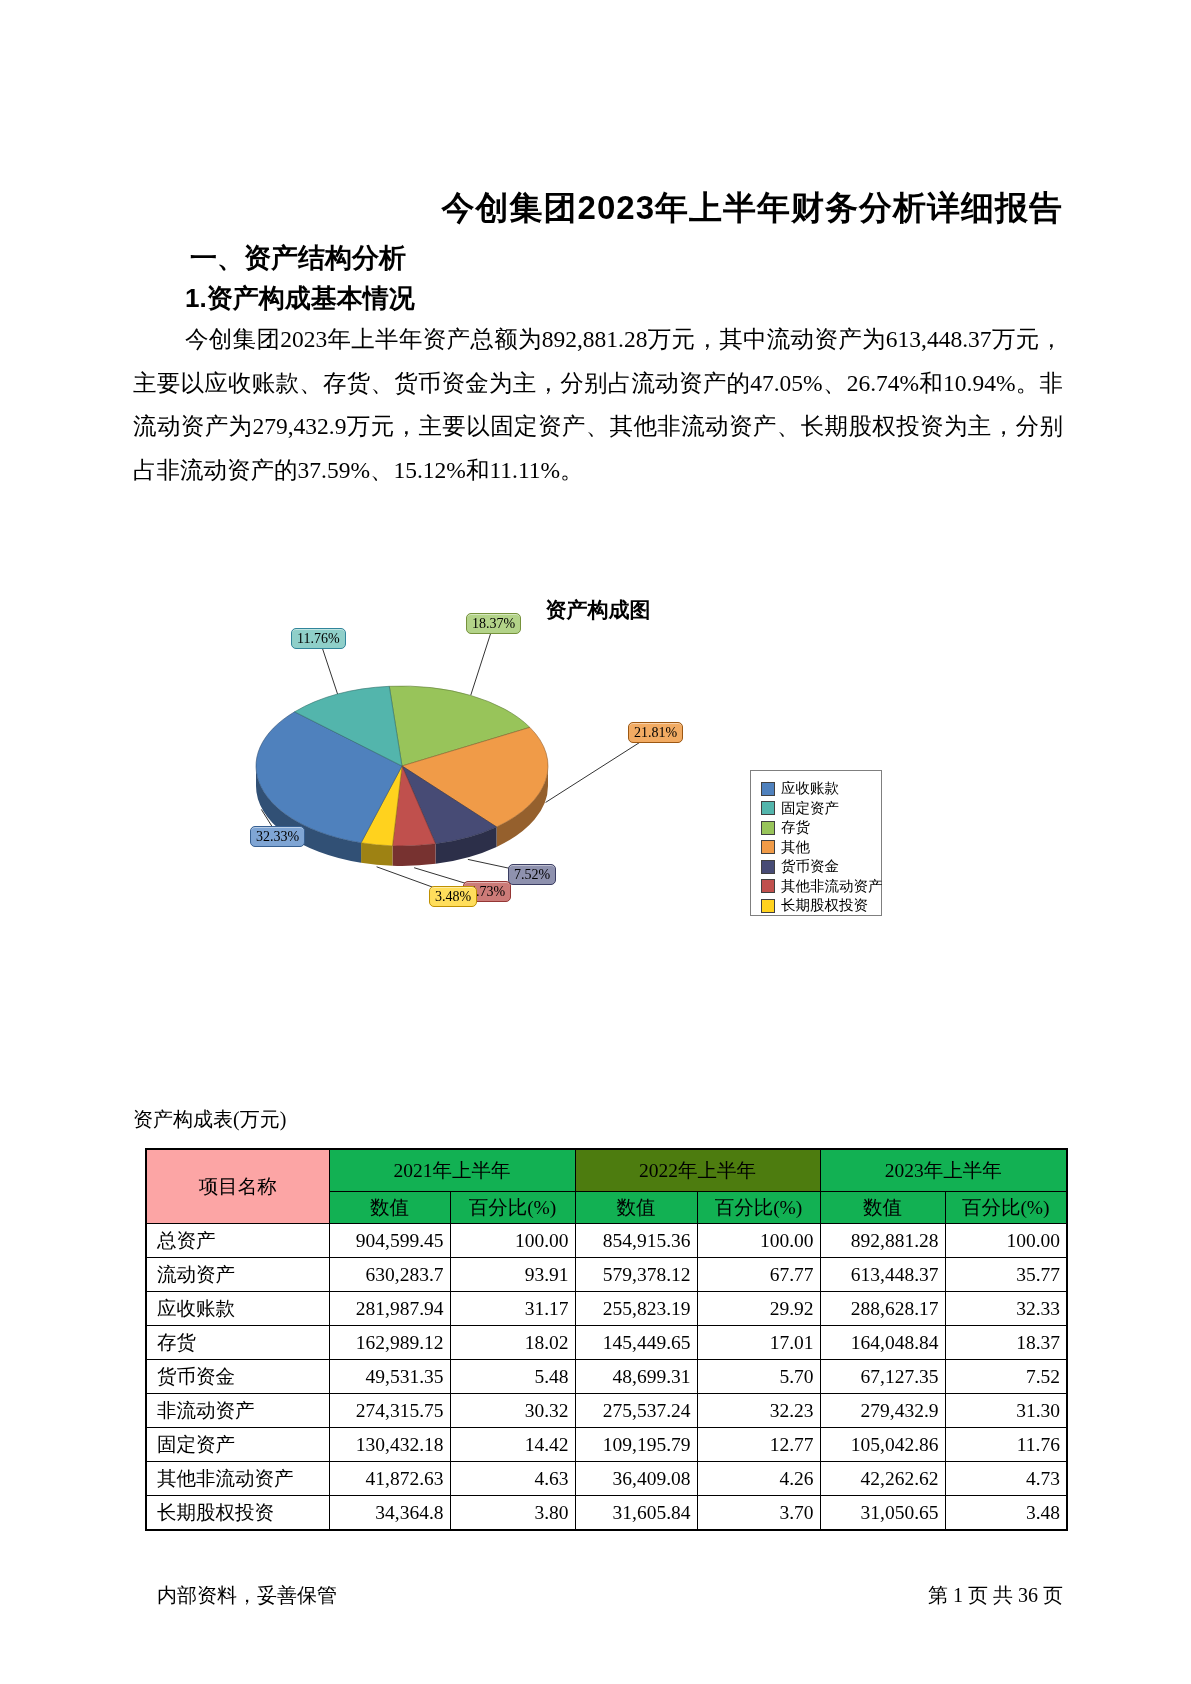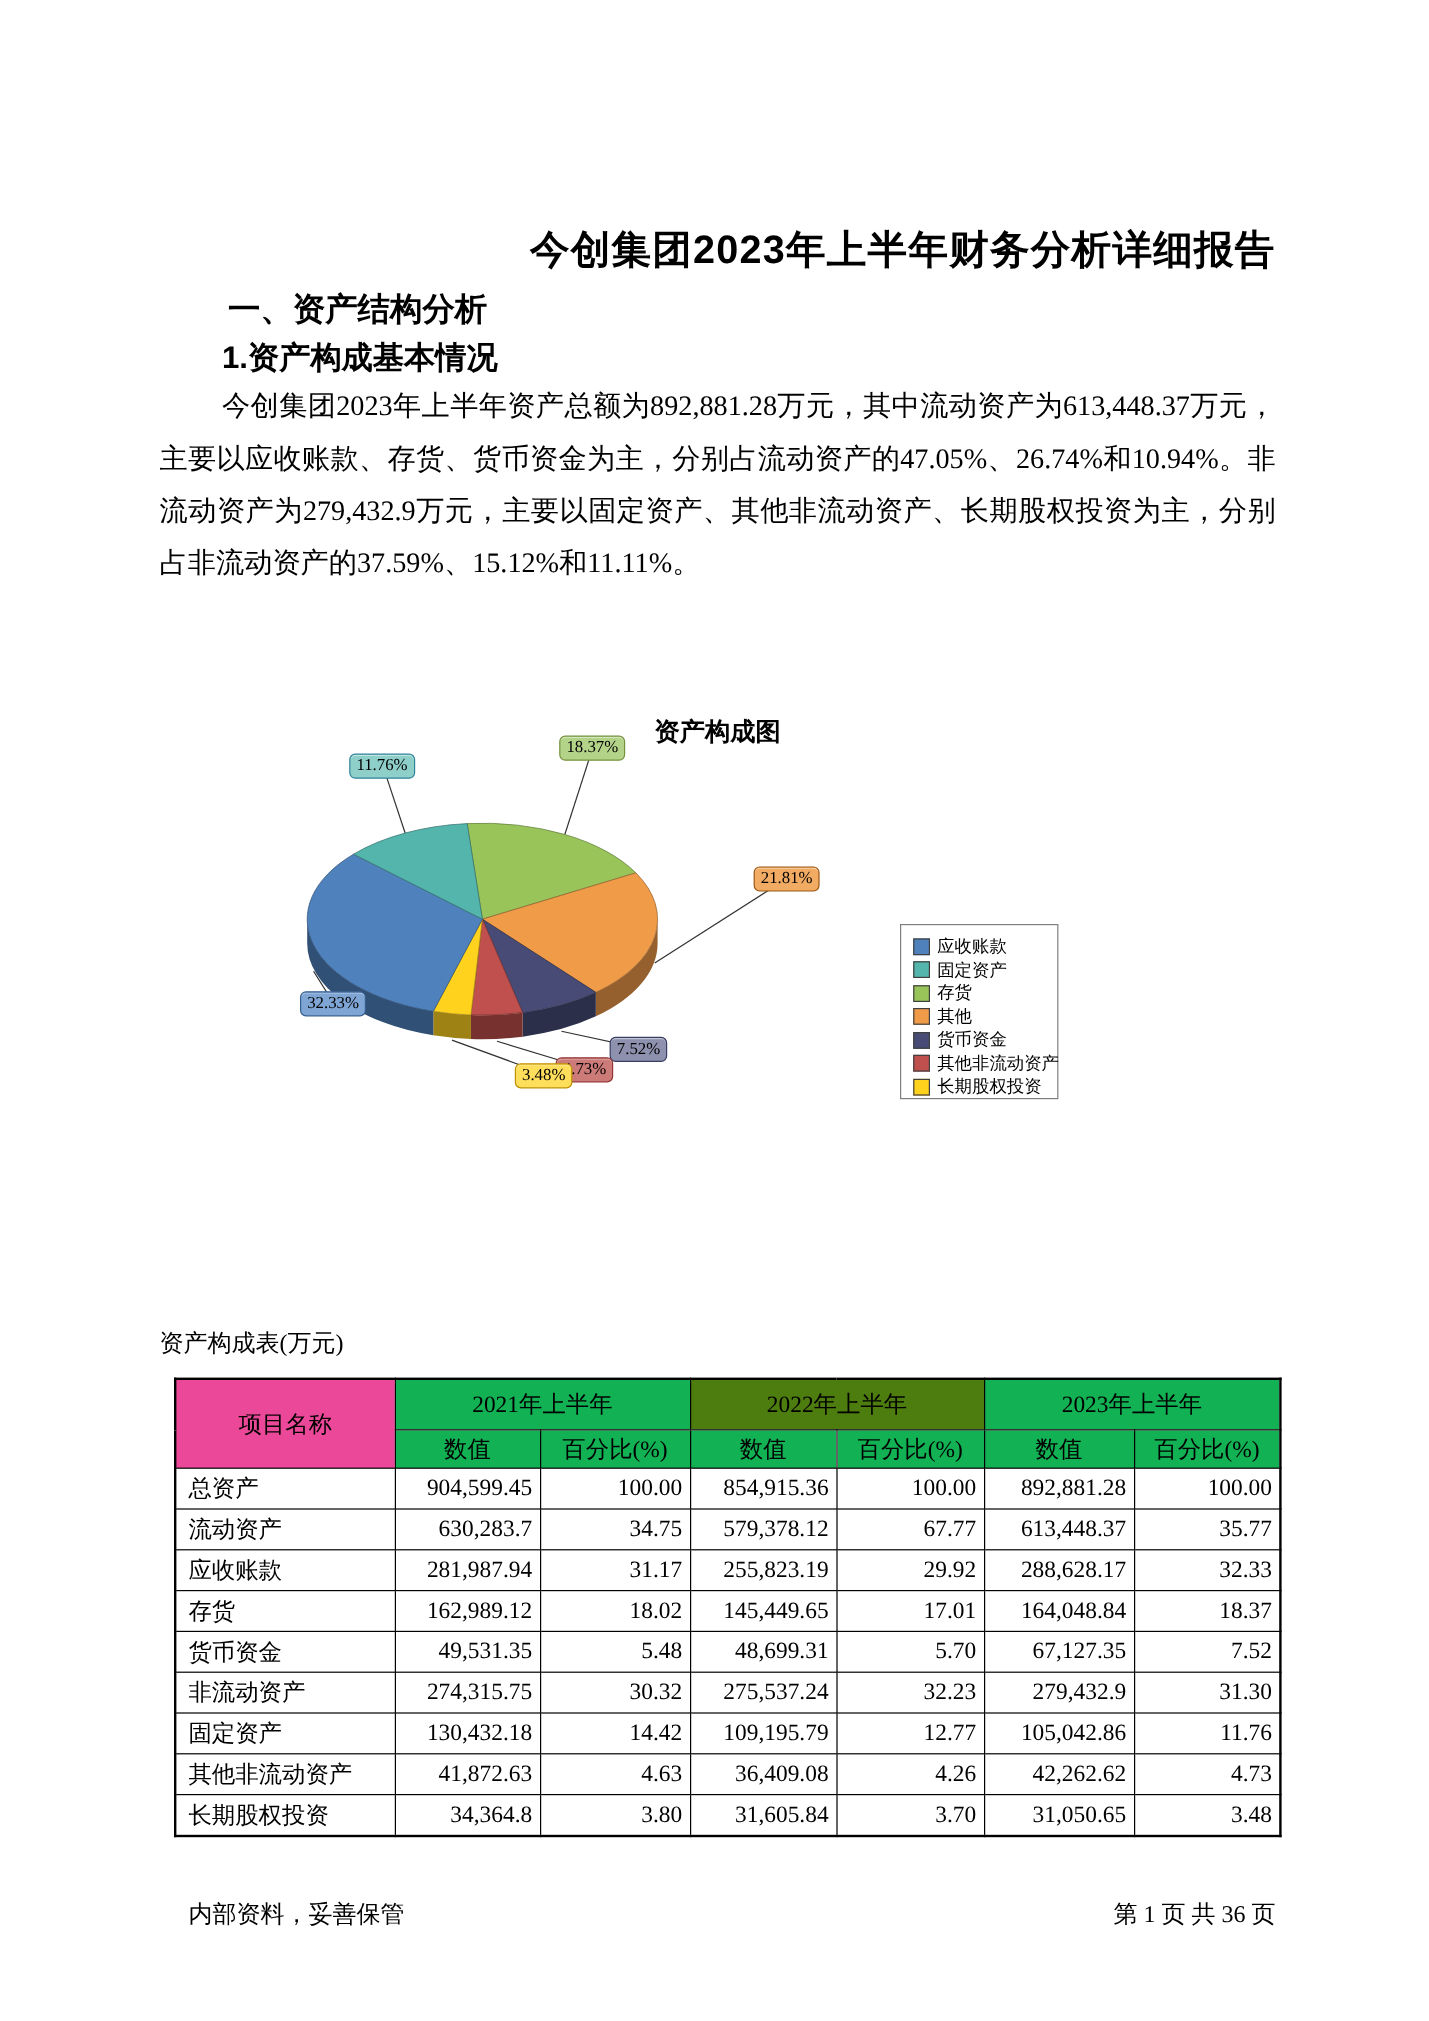--- a/index.html
+++ b/index.html
@@ -115,21 +115,21 @@
       <col style="width:183px">
       <col style="width:121px">
       <col style="width:125px">
       <col style="width:122px">
       <col style="width:123px">
       <col style="width:125px">
       <col style="width:122px">
     </colgroup>
   <thead>
       <tr>
-     <th rowspan="2" style="background:#ec4899">项目名称</th>
+     <th rowspan="2" style="background:#fca5a5">项目名称</th>
         <th colspan="2" style="background:#12B153">2021年上半年</th>
         <th colspan="2" style="background:#4d7c0f">2022年上半年</th>
         <th colspan="2" style="background:#12B153">2023年上半年</th>
       </tr>
       <tr>
         <th style="background:#12B153">数值</th>
         <th style="background:#12B153">百分比(%)</th>
         <th style="background:#12B153">数值</th>
         <th style="background:#12B153">百分比(%)</th>
         <th style="background:#12B153">数值</th>
@@ -142,21 +142,21 @@
         <td class="">904,599.45</td>
         <td class="">100.00</td>
         <td class="">854,915.36</td>
         <td class="">100.00</td>
         <td class="">892,881.28</td>
         <td class="">100.00</td>
       </tr>
       <tr>
         <td class="name">流动资产</td>
         <td class="">630,283.7</td>
-        <td class="">34.75</td>
+        <td class="">93.91</td>
         <td class="">579,378.12</td>
         <td class="">67.77</td>
         <td class="">613,448.37</td>
         <td class="">35.77</td>
       </tr>
       <tr>
         <td class="name">应收账款</td>
         <td class="">281,987.94</td>
         <td class="">31.17</td>
         <td class="">255,823.19</td>

